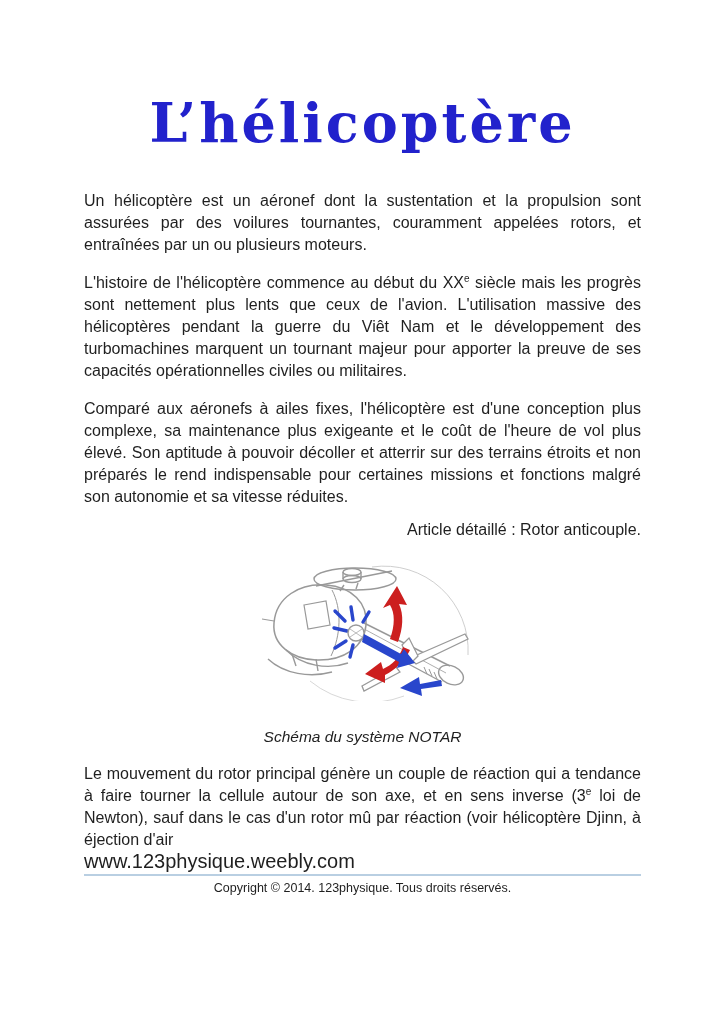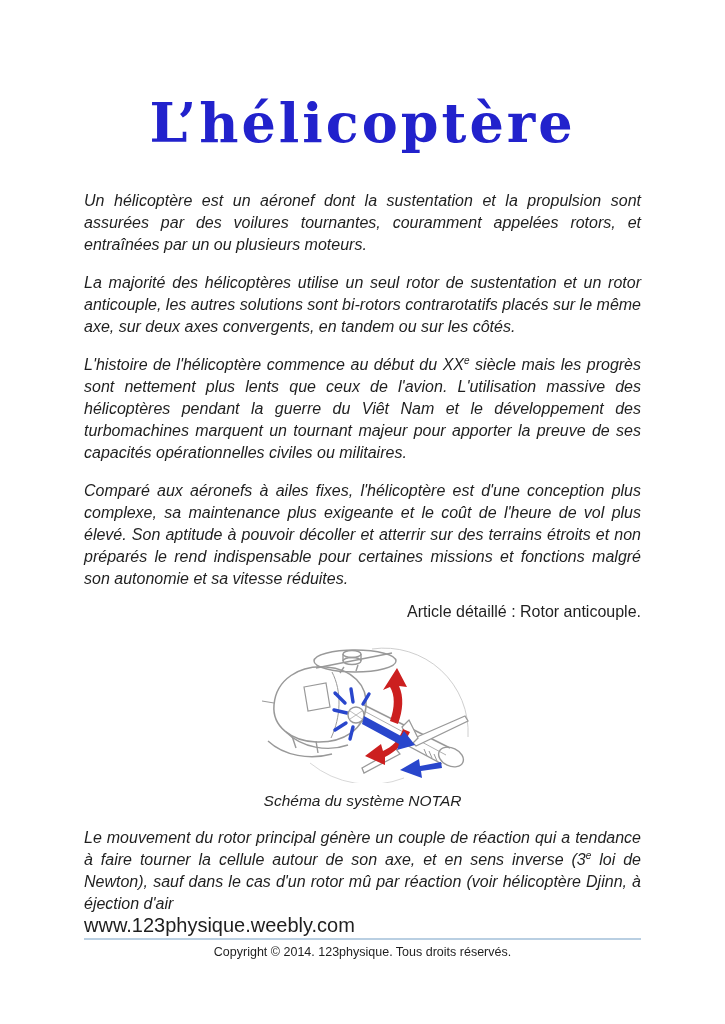--- a/index.html
+++ b/index.html
@@ -22,21 +22,20 @@
     font-size:54px;
     line-height:86px;
     color:#2222cc;
     letter-spacing:3px;
   }
   p.body-par{
     margin:16px 0 11px 0;
     font-size:16px;
     line-height:22px;
     text-align:justify;
-    font-style:italic;
   }
   p.body-par sup{
     font-size:10px;
     line-height:0;
     vertical-align:super;
   }
   h2.section-heading{
     margin:15px 0 14px 0;
     font-size:18px;
     line-height:24px;
@@ -55,21 +54,21 @@
     text-align:center;
   }
   figure.notar-figure svg{
     width:222px;height:140px;
     display:inline-block;
   }
   figcaption.fig-caption{
     font-style:italic;
     font-size:15.5px;
     line-height:22px;
-    margin-top:3px;
+    margin-top:21px;
     color:#1f1f1f;
   }
   p.torque-par{margin-top:15px;margin-bottom:0;}
   .website-line{
     text-align:left;
     font-size:20px;
     line-height:21px;
   }
   .footer-divider{
     border:none;
@@ -85,21 +84,20 @@
 </style>
 </head>
 <body>
 
 <div class="page">
 
   <h1 class="doc-title">L’hélicoptère</h1>
 
   <p class="body-par">Un hélicoptère est un aéronef dont la sustentation et la propulsion sont assurées par des voilures tournantes, couramment appelées rotors, et entraînées par un ou plusieurs moteurs.</p>
 
-  <p class="body-par">La majorité des hélicoptères utilise un seul rotor de sustentation et un rotor anticouple, les autres solutions sont bi-rotors contrarotatifs placés sur le même axe, sur deux axes convergents, en tandem ou sur les côtés.</p>
 
   <p class="body-par"><span>L'histoire de l'hélicoptère commence au début du XX</span><sup>e</sup><span> siècle mais les progrès sont nettement plus lents que ceux de l'avion. L'utilisation massive des hélicoptères pendant la guerre du Viêt Nam et le développement des turbomachines marquent un tournant majeur pour apporter la preuve de ses capacités opérationnelles civiles ou militaires.</span></p>
 
   <p class="body-par">Comparé aux aéronefs à ailes fixes, l'hélicoptère est d'une conception plus complexe, sa maintenance plus exigeante et le coût de l'heure de vol plus élevé. Son aptitude à pouvoir décoller et atterrir sur des terrains étroits et non préparés le rend indispensable pour certaines missions et fonctions malgré son autonomie et sa vitesse réduites.</p>
 
 
   <p class="article-note">Article détaillé : Rotor anticouple.</p>
 
   <figure class="notar-figure">
     <svg viewBox="0 0 222 140" xmlns="http://www.w3.org/2000/svg">

